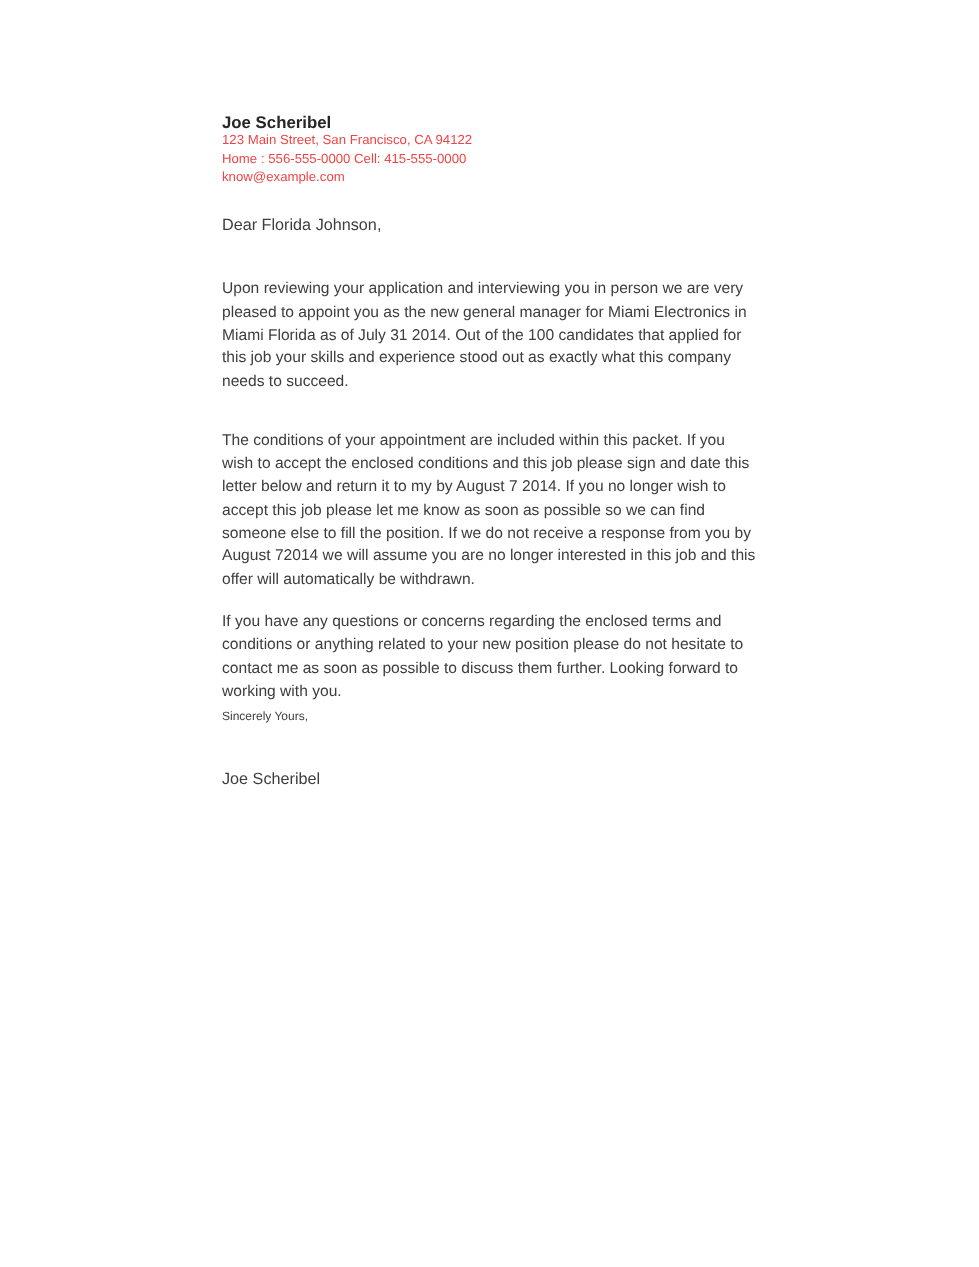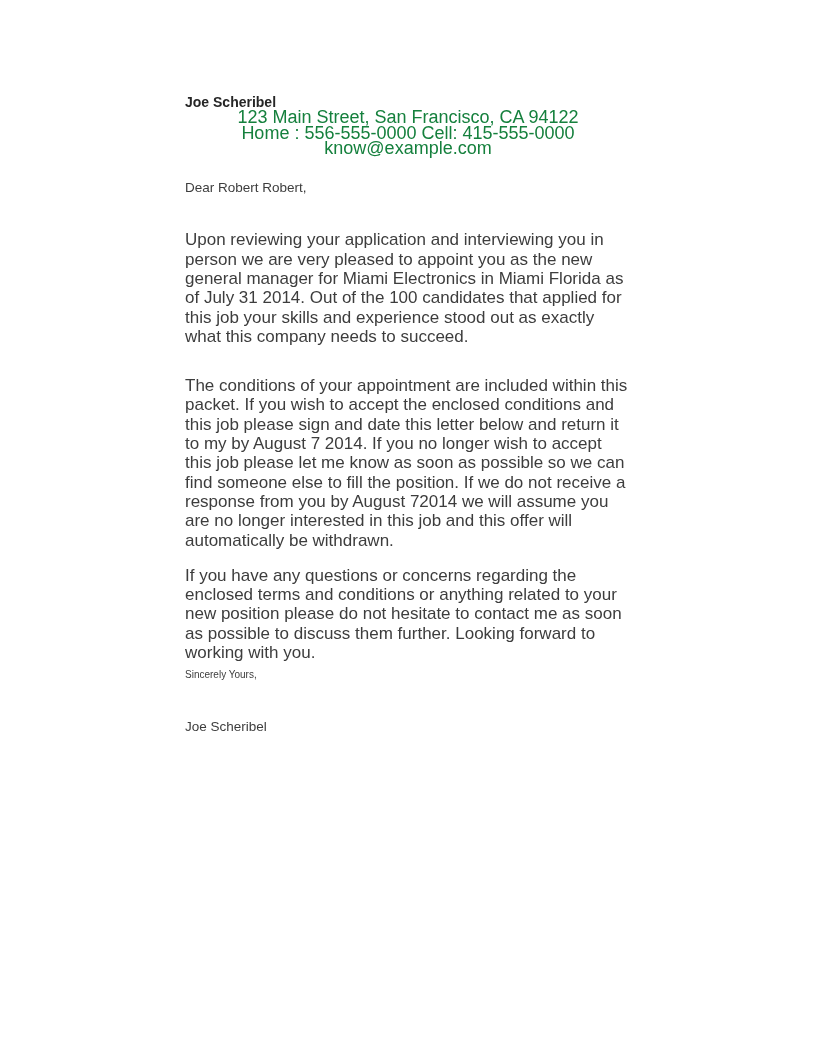--- a/index.html
+++ b/index.html
@@ -19,32 +19,31 @@
     width: 100%;
   }
   .sender-name {
     font-size: 14px;
     line-height: 15px;
     font-weight: bold;
     color: #262626;
     text-align: left;
   }
   .address-block {
-    text-align: center;
-    font-size: 18px;
+    font-size: 11px;
     line-height: 15.7px;
-    color: #15803d;
+    color: #ef4444;
   }
   .salutation {
     margin-top: 21px;
     font-size: 13.5px;
     line-height: 19.3px;
   }
   .body-paragraph {
-    font-size: 17px;
+    font-size: 13px;
     line-height: 19.3px;
   }
   .p1 { margin-top: 33px; }
   .p2 { margin-top: 30px; }
   .p3 { margin-top: 16px; }
   .closing {
     margin-top: 3px;
     font-size: 10px;
     line-height: 19.3px;
   }
@@ -62,21 +61,21 @@
 
     <div class="letter-header">
       <div class="sender-name">Joe Scheribel</div>
       <div class="address-block">
         <div>123 Main Street, San Francisco, CA 94122</div>
         <div>Home : 556-555-0000 Cell: 415-555-0000</div>
         <div>know@example.com</div>
       </div>
     </div>
 
-    <div class="salutation">Dear Robert Robert,</div>
+    <div class="salutation">Dear Florida Johnson,</div>
 
     <p class="body-paragraph p1">Upon reviewing your application and interviewing you in person we are very pleased to appoint you as the new general manager for Miami Electronics in Miami Florida as of July 31 2014. Out of the 100 candidates that applied for this job your skills and experience stood out as exactly what this company needs to succeed.</p>
 
     <p class="body-paragraph p2">The conditions of your appointment are included within this packet. If you wish to accept the enclosed conditions and this job please sign and date this letter below and return it to my by August 7 2014. If you no longer wish to accept this job please let me know as soon as possible so we can find someone else to fill the position. If we do not receive a response from you by August 72014 we will assume you are no longer interested in this job and this offer will automatically be withdrawn.</p>
 
     <p class="body-paragraph p3">If you have any questions or concerns regarding the enclosed terms and conditions or anything related to your new position please do not hesitate to contact me as soon as possible to discuss them further. Looking forward to working with you.</p>
 
     <div class="closing">Sincerely Yours,</div>
 
     <div class="signature">Joe Scheribel</div>

